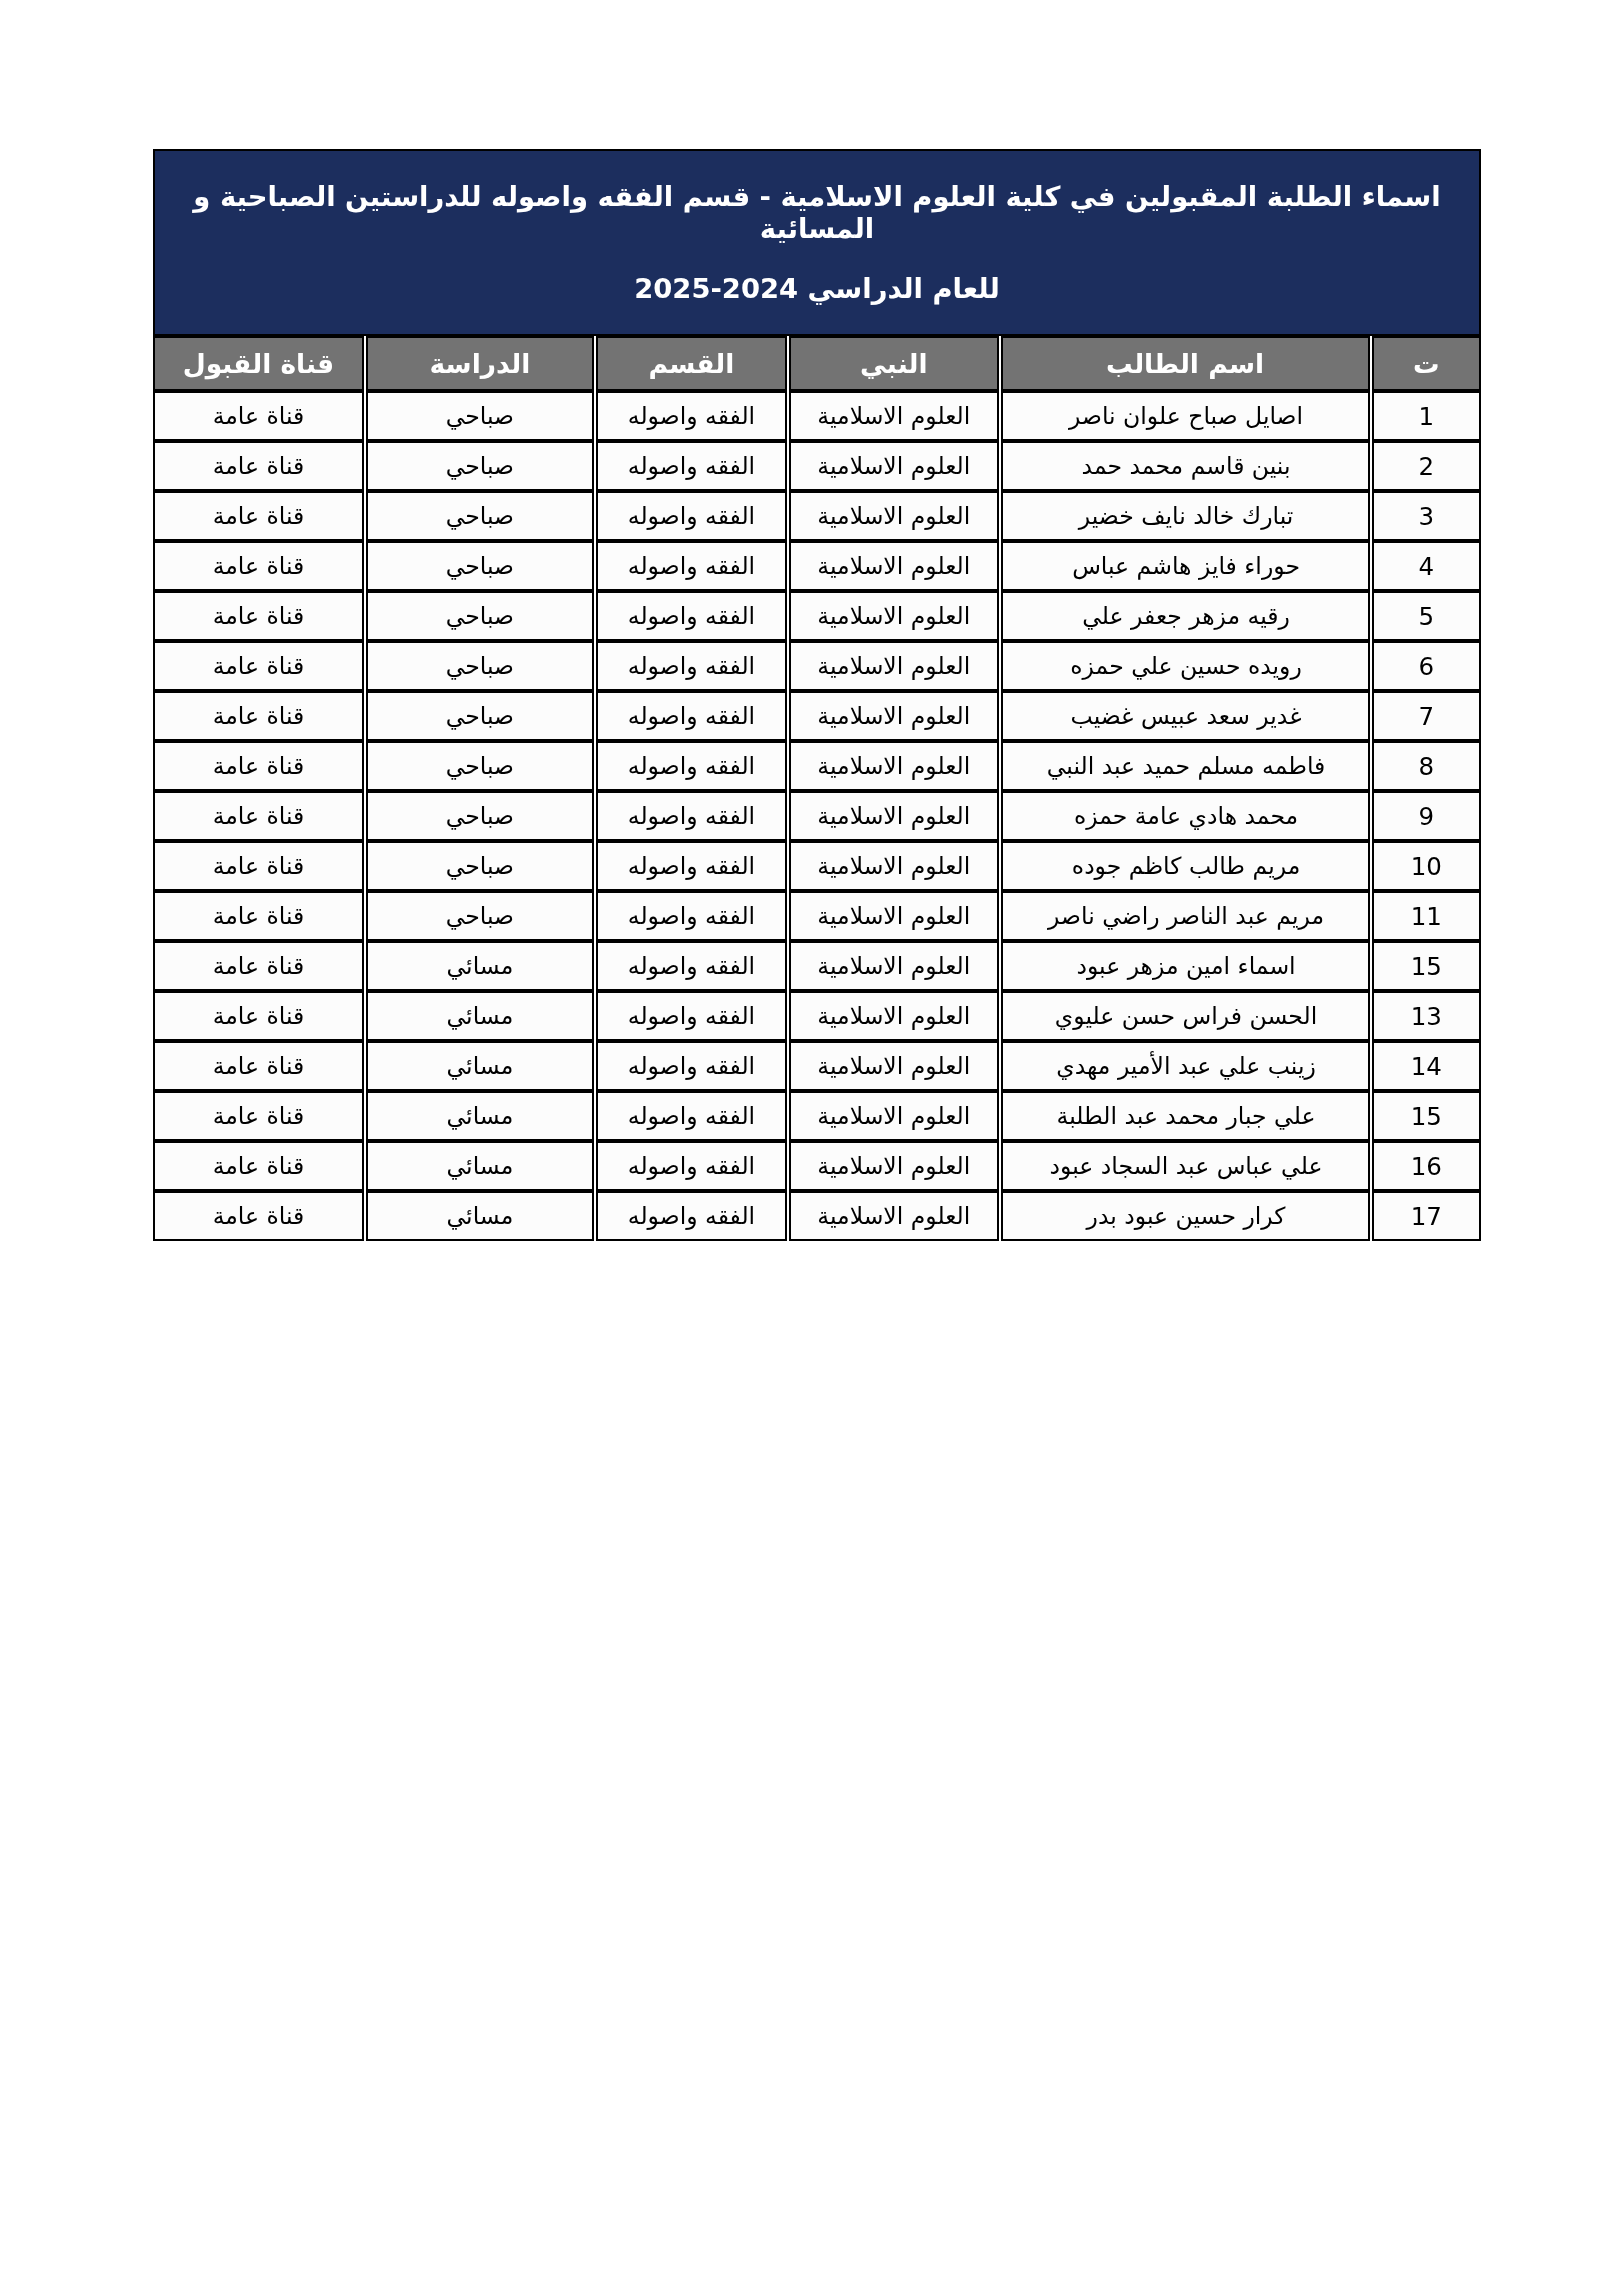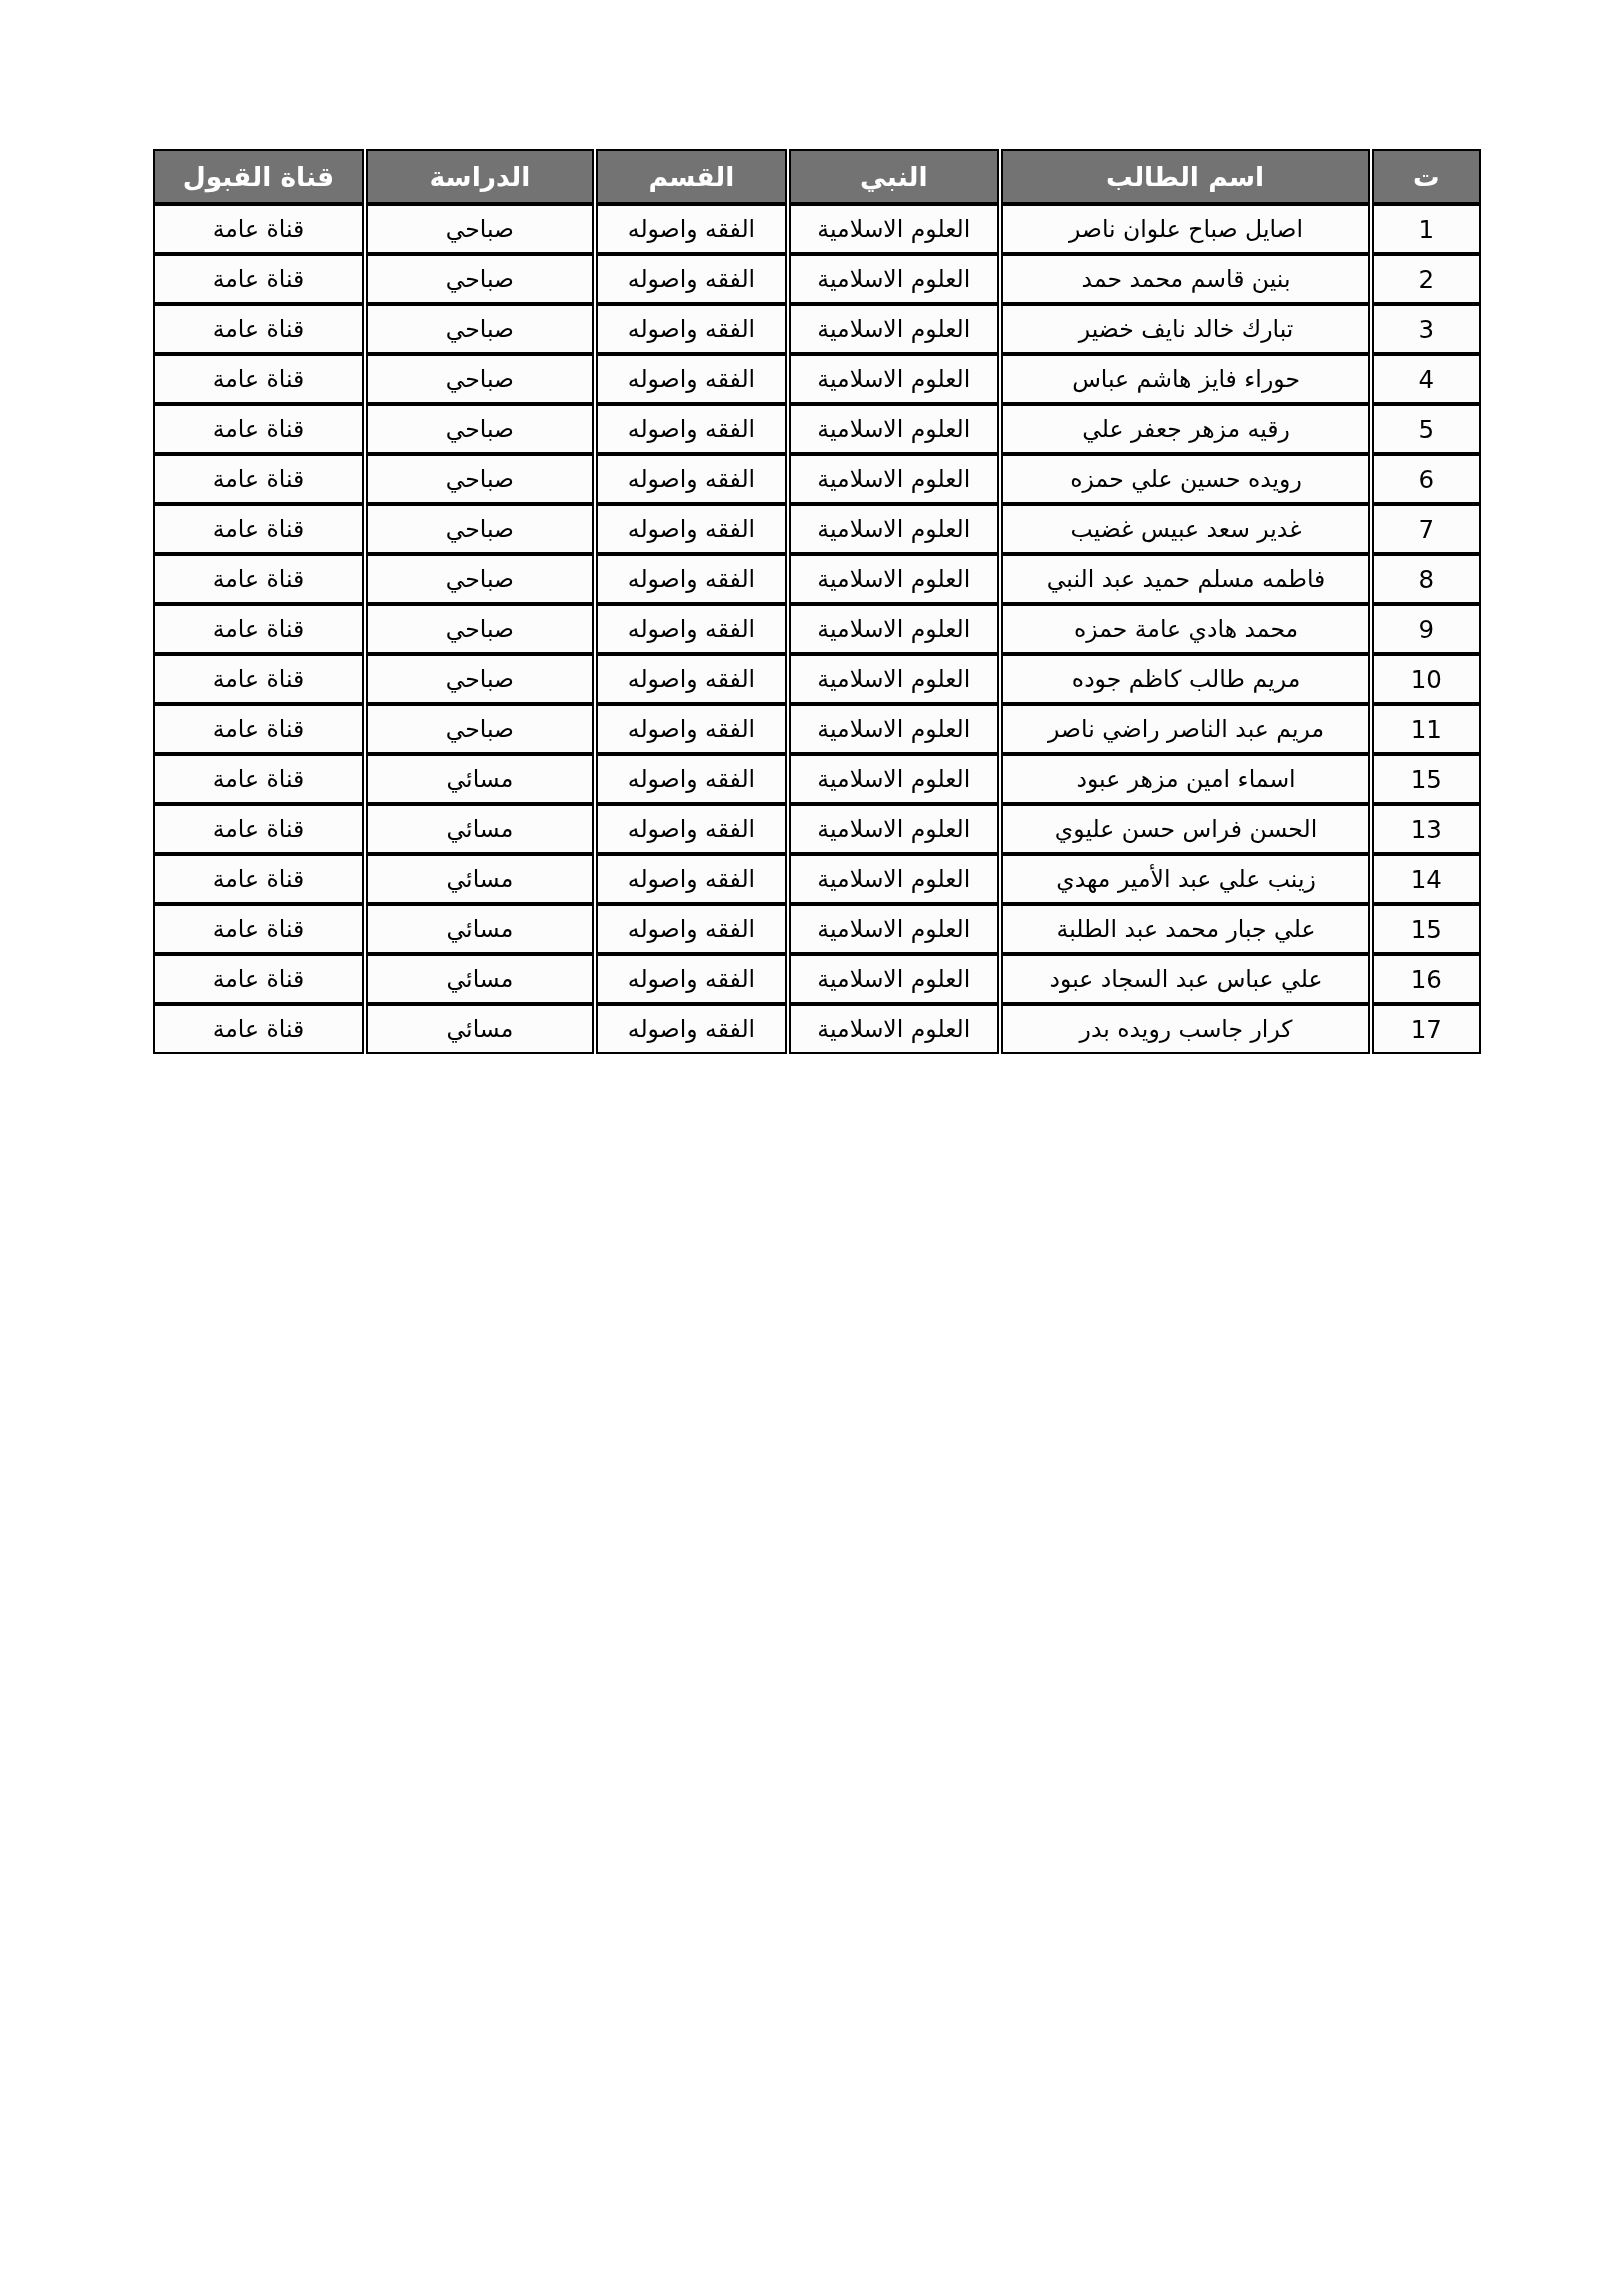--- a/index.html
+++ b/index.html
@@ -82,20 +82,26 @@
     <colgroup>
       <col style="width:8.3%">
       <col style="width:28%">
       <col style="width:15.9%">
       <col style="width:14.5%">
       <col style="width:17.3%">
       <col style="width:16%">
     </colgroup>
     <tbody>
       <tr>
+        <th class="title-cell" colspan="6">
+          <div class="title-line1">اسماء الطلبة المقبولين في كلية العلوم الاسلامية - قسم الفقه واصوله للدراستين الصباحية و المسائية</div>
+          <div class="title-line2">للعام الدراسي 2024-2025</div>
+        </th>
+      </tr>
+      <tr>
         <th class="head-cell">ت</th>
         <th class="head-cell">اسم الطالب</th>
         <th class="head-cell">النبي</th>
         <th class="head-cell">القسم</th>
         <th class="head-cell">الدراسة</th>
         <th class="head-cell">قناة القبول</th>
       </tr>
       <tr>
         <td class="data-cell num-cell">1</td>
         <td class="data-cell name-cell">اصايل صباح علوان ناصر</td>
@@ -219,21 +225,21 @@
       <tr>
         <td class="data-cell num-cell">16</td>
         <td class="data-cell name-cell">علي عباس عبد السجاد عبود</td>
         <td class="data-cell">العلوم الاسلامية</td>
         <td class="data-cell">الفقه واصوله</td>
         <td class="data-cell">مسائي</td>
         <td class="data-cell">قناة عامة</td>
       </tr>
       <tr>
         <td class="data-cell num-cell">17</td>
-        <td class="data-cell name-cell">كرار جاسب رويده بدر</td>
+        <td class="data-cell name-cell">كرار حسين عبود بدر</td>
         <td class="data-cell">العلوم الاسلامية</td>
         <td class="data-cell">الفقه واصوله</td>
         <td class="data-cell">مسائي</td>
         <td class="data-cell">قناة عامة</td>
       </tr>
     </tbody>
   </table>
 </div>
 
 

